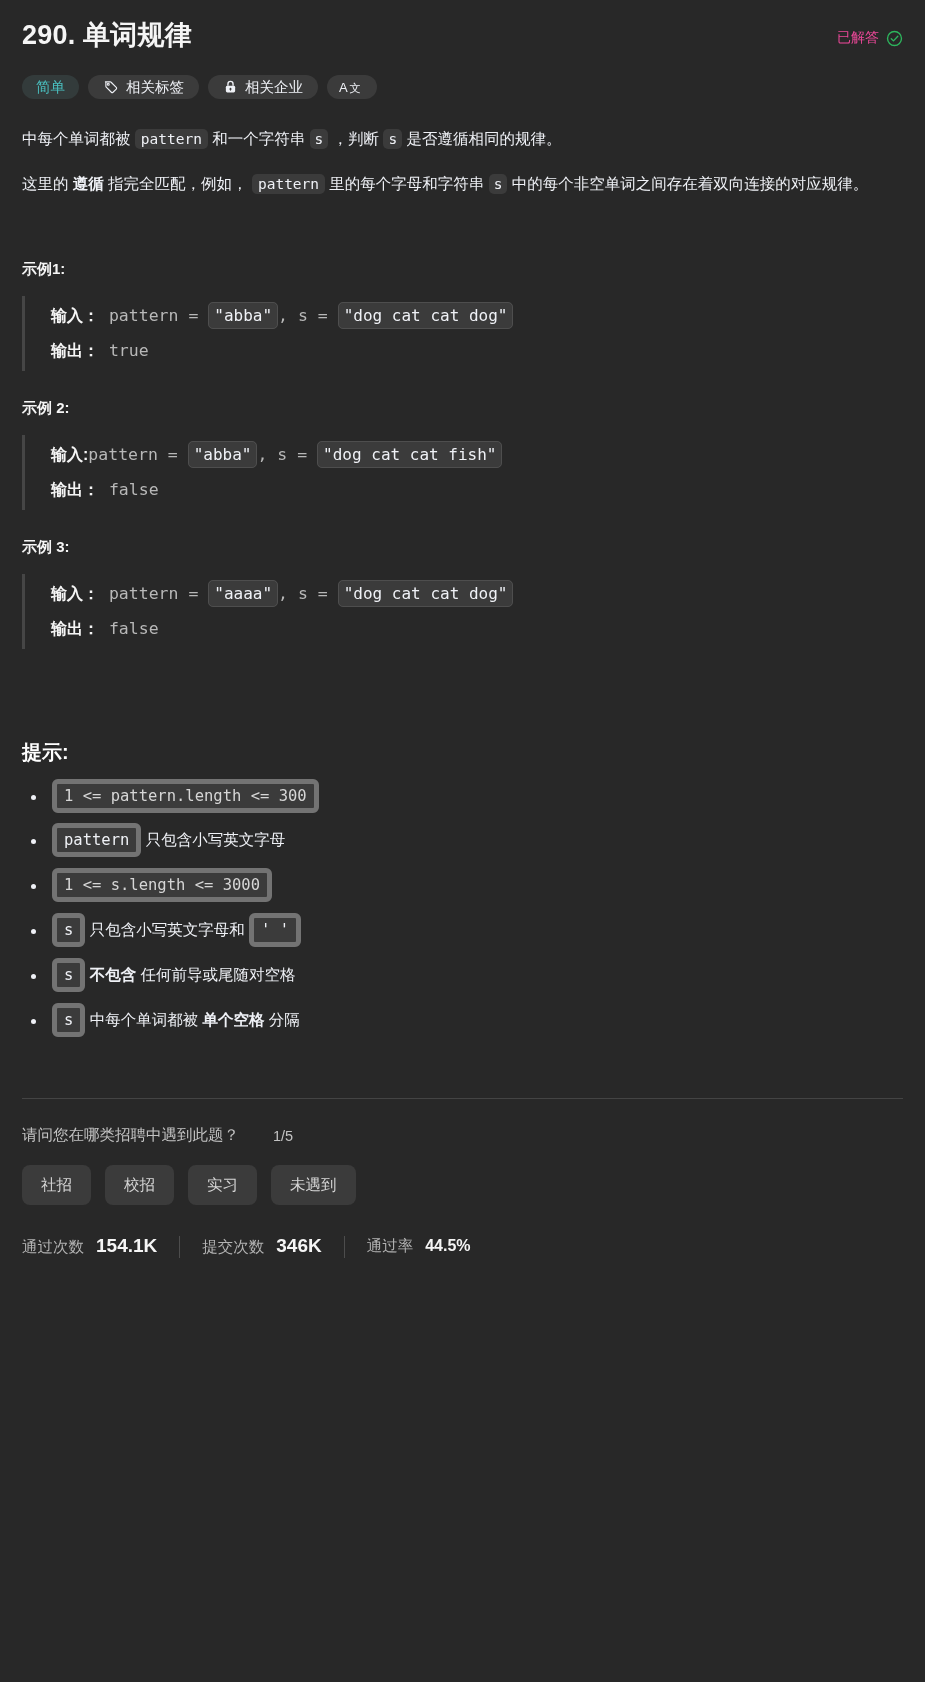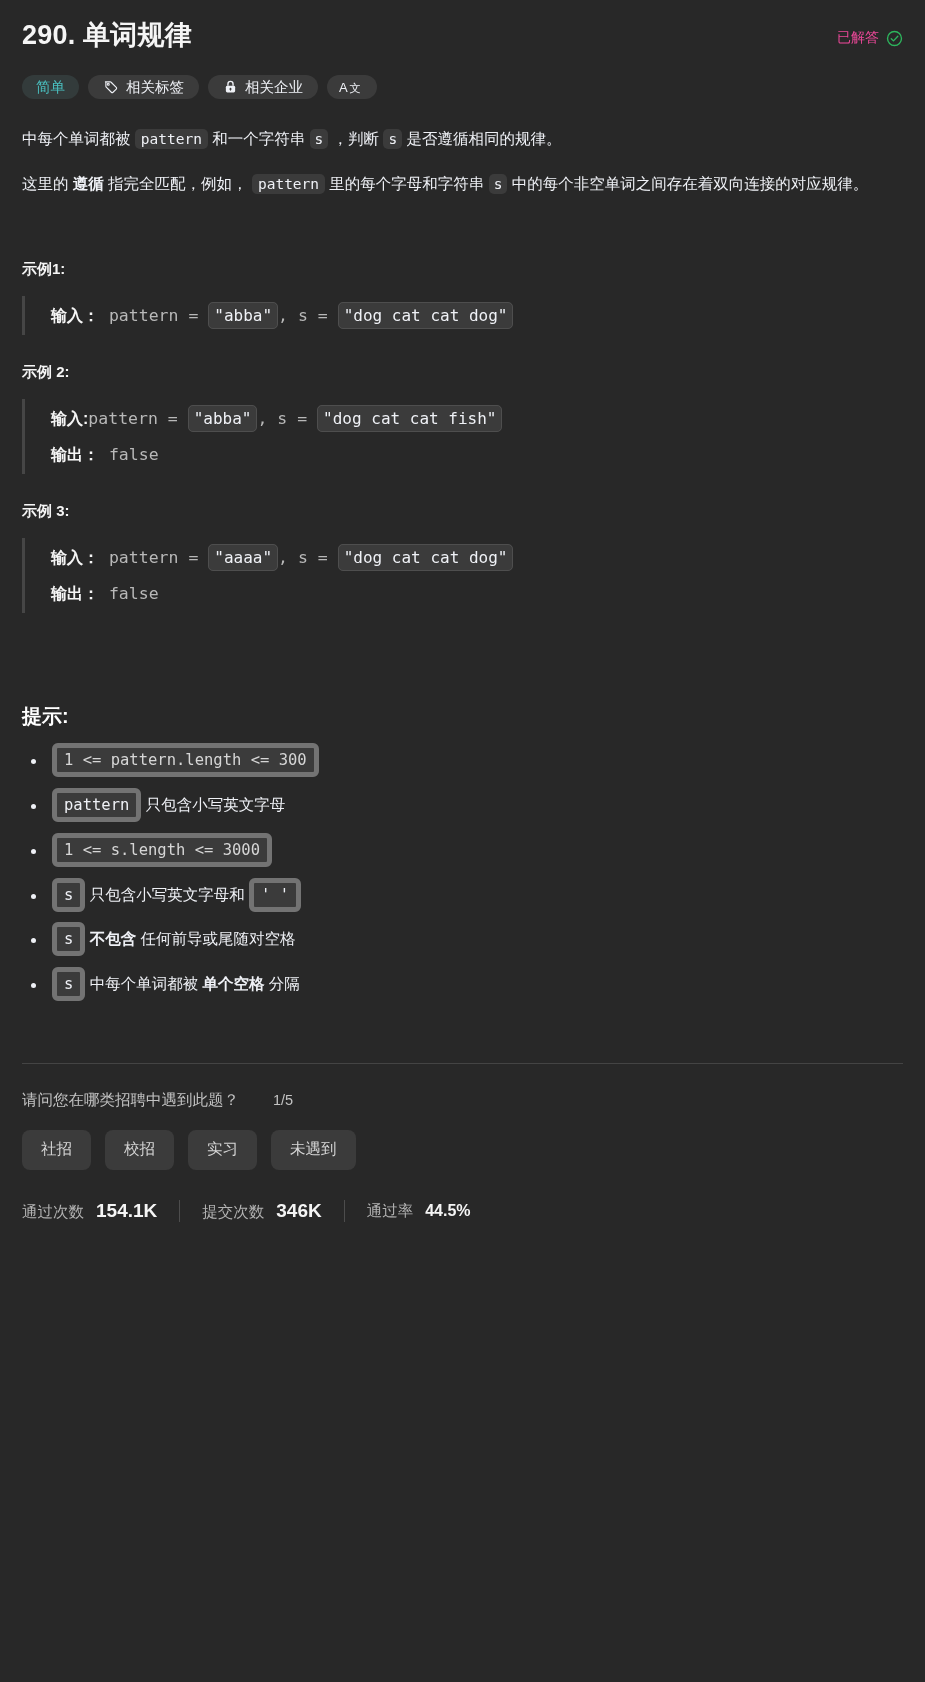--- a/index.html
+++ b/index.html
@@ -271,20 +271,21 @@
 
 <p class="desc second">
   <span>这里的 </span><b>遵循</b><span> 指完全匹配，例如， </span><code class="ic">pattern</code><span> 里的每个字母和字符串 </span><code class="ic sm">s</code><span> 中的每个非空单词之间存在着双向连接的对应规律。</span>
 </p>
 
 <div class="gap-lg"></div>
 
 <div class="ex-title">示例1:</div>
 <div class="ex-block">
   <div class="ex-line"><span class="lbl">输入：</span><span> pattern = </span><code class="ex-code">"abba"</code><span>, s = </span><code class="ex-code">"dog cat cat dog"</code></div>
+  <div class="ex-line"><span class="lbl">输出：</span><span> true</span></div>
 </div>
 
 <div class="ex-title">示例 2:</div>
 <div class="ex-block">
   <div class="ex-line"><span class="lbl">输入:</span><span>pattern = </span><code class="ex-code">"abba"</code><span>, s = </span><code class="ex-code">"dog cat cat fish"</code></div>
   <div class="ex-line"><span class="lbl">输出：</span><span> false</span></div>
 </div>
 
 <div class="ex-title">示例 3:</div>
 <div class="ex-block">

